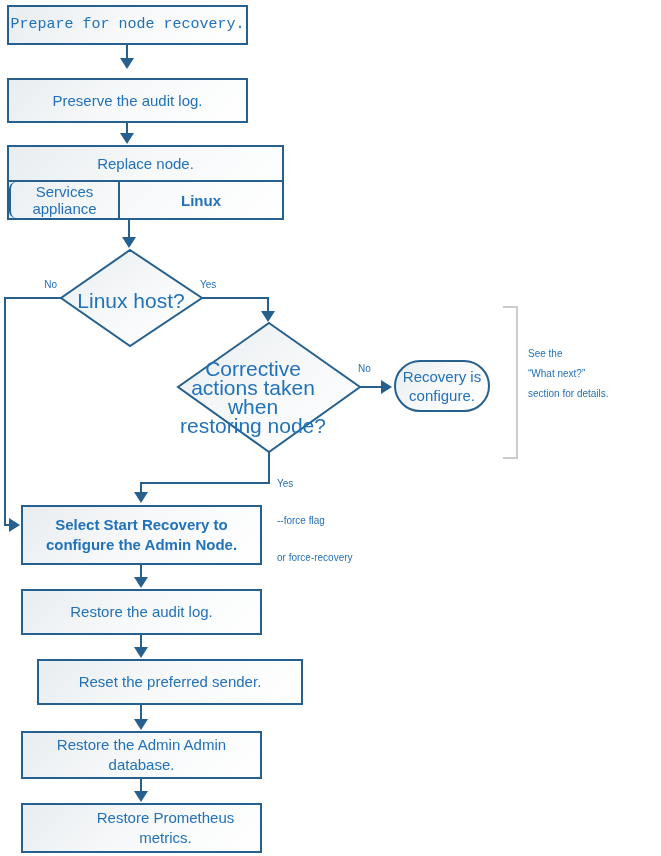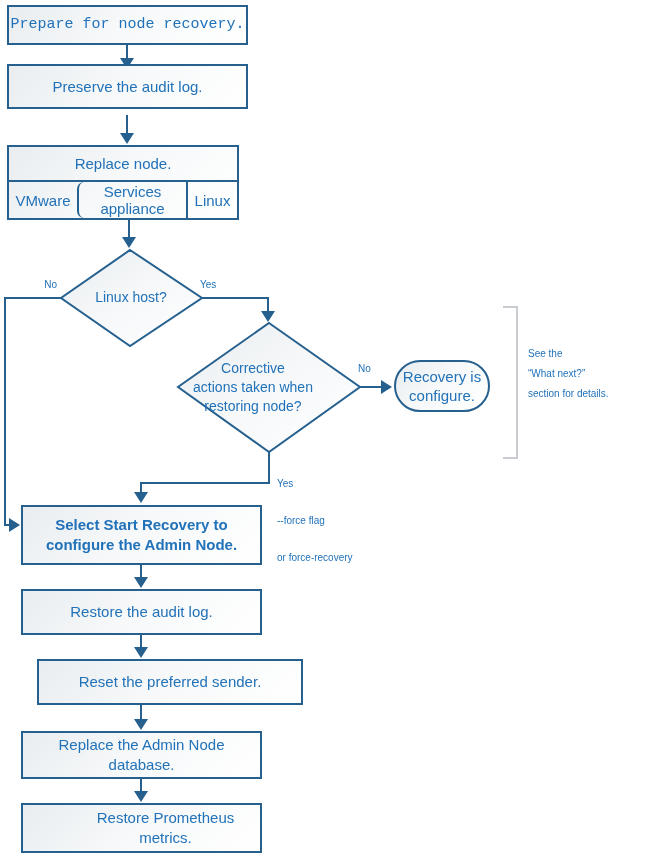--- a/index.html
+++ b/index.html
@@ -14,21 +14,21 @@
     background:linear-gradient(135deg,#e9edf0 0%,#f6f8f9 45%,#ffffff 100%);
     display:flex;align-items:center;justify-content:center;
     text-align:center;color:#2272b9;font-size:15px;line-height:20px;
     white-space:pre-line;
   }
   .oval{border-radius:27px;line-height:19px;}
   .label{
     position:absolute;color:#2272b9;font-size:10px;line-height:20px;
     white-space:pre-line;
   }
-  .dlabel{position:absolute;color:#2272b9;font-size:14px;text-align:center;white-space:pre-line;}
+  .dlabel{position:absolute;color:#2272b9;font-size:21px;text-align:center;white-space:pre-line;}
   .replace-wrap{padding:0;flex-direction:column;align-items:stretch;justify-content:flex-start;}
   .replace-title{height:33px;display:flex;align-items:center;justify-content:center;border-bottom:2px solid #25608f;}
   .replace-row{flex:1;display:flex;align-items:stretch;}
   .cell{display:flex;align-items:center;justify-content:center;line-height:17px;white-space:pre-line;}
   .cell-mid,.cell-last{border-left:2px solid #25608f;}
   .force-label span{display:block;line-height:17px;}
 </style>
 </head>
 <body>
 
@@ -95,29 +95,28 @@
     <g stroke="#25608f" stroke-width="2">
       <line x1="141" y1="779" x2="141" y2="792"></line>
       <polygon points="134,791 148,791 141,802" fill="#25608f" stroke="none"></polygon>
     </g>
 
     <path d="M 503,307 L 517,307 L 517,458 L 503,458" fill="none" stroke="#c9ccd0" stroke-width="2"></path>
   </svg>
 
   <div class="box" style="left:7px;top:5px;width:241px;height:40px;font-family:Liberation Mono, monospace;">Prepare for node recovery.</div>
 
-  <div class="box" style="left:7px;top:64px;width:241px;height:45px;">Preserve the audit log.</div>
+  <div class="box" style="left:7px;top:78px;width:241px;height:45px;">Preserve the audit log.</div>
 
-  <div class="box replace-wrap" style="left:7px;top:145px;width:232px;height:75px;">
+  <div class="box replace-wrap" style="left:7px;top:145px;width:277px;height:75px;">
     <div class="replace-title">Replace node.</div>
     <div class="replace-row">
-      <div class="cell" style="width:68px;">VMware</div>
       <div class="cell cell-mid" style="width:107px;border-radius:7px;">Services
 appliance</div>
-      <div class="cell cell-last" style="flex:1;">Linux</div>
+      <div class="cell cell-last" style="flex:1;font-weight:bold;">Linux</div>
     </div>
   </div>
 
   <div class="dlabel" style="left:66px;top:289px;width:130px;">Linux host?</div>
 
   <div class="dlabel" style="left:168px;top:359px;width:170px;line-height:19px;">Corrective
 actions taken when
 restoring node?</div>
 
   <div class="label" style="left:28px;top:275px;width:29px;text-align:right;">No</div>
@@ -137,18 +136,18 @@
 “What next?”
 section for details.</div>
 
   <div class="box" style="left:21px;top:505px;width:241px;height:60px;font-weight:bold;">Select Start Recovery to
 configure the Admin Node.</div>
 
   <div class="box" style="left:21px;top:589px;width:241px;height:46px;">Restore the audit log.</div>
 
   <div class="box" style="left:21px;top:659px;width:266px;height:46px;margin-left:16px;">Reset the preferred sender.</div>
 
-  <div class="box" style="left:21px;top:731px;width:241px;height:48px;">Replace the Admin Node
+  <div class="box" style="left:21px;top:731px;width:241px;height:48px;">Restore the Admin Admin
 database.</div>
 
   <div class="box" style="left:21px;top:803px;width:241px;height:50px;padding-left:48px;">Restore Prometheus metrics.</div>
 
 </div>
 
 </body></html>

